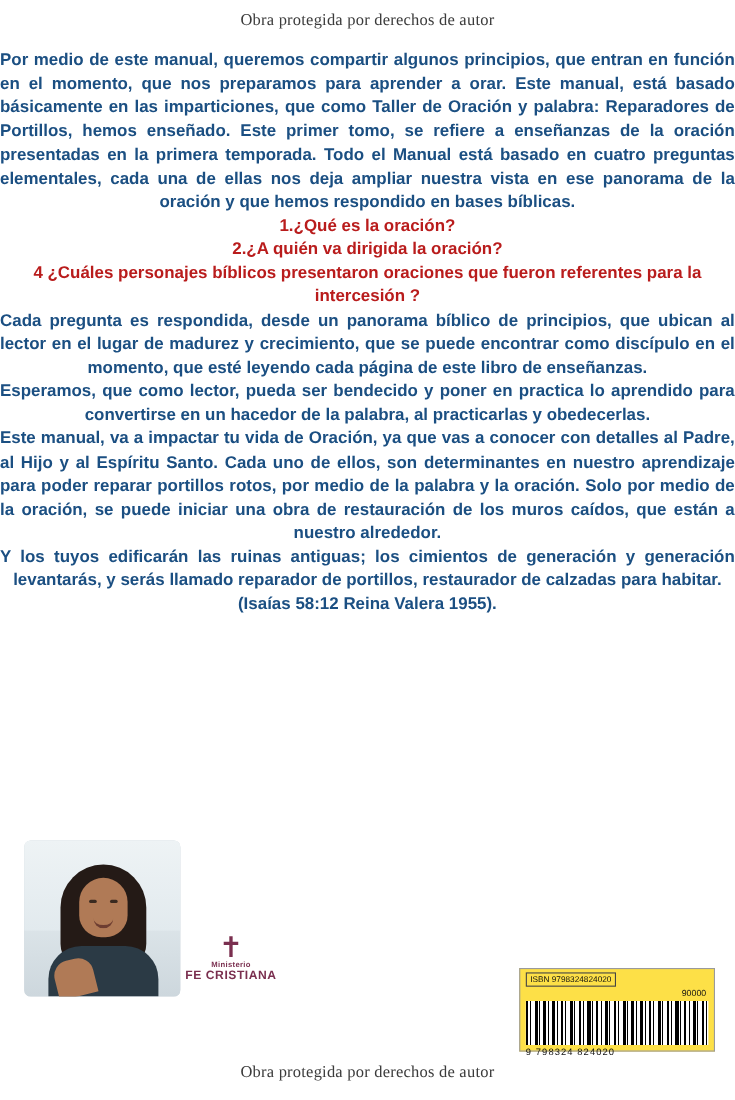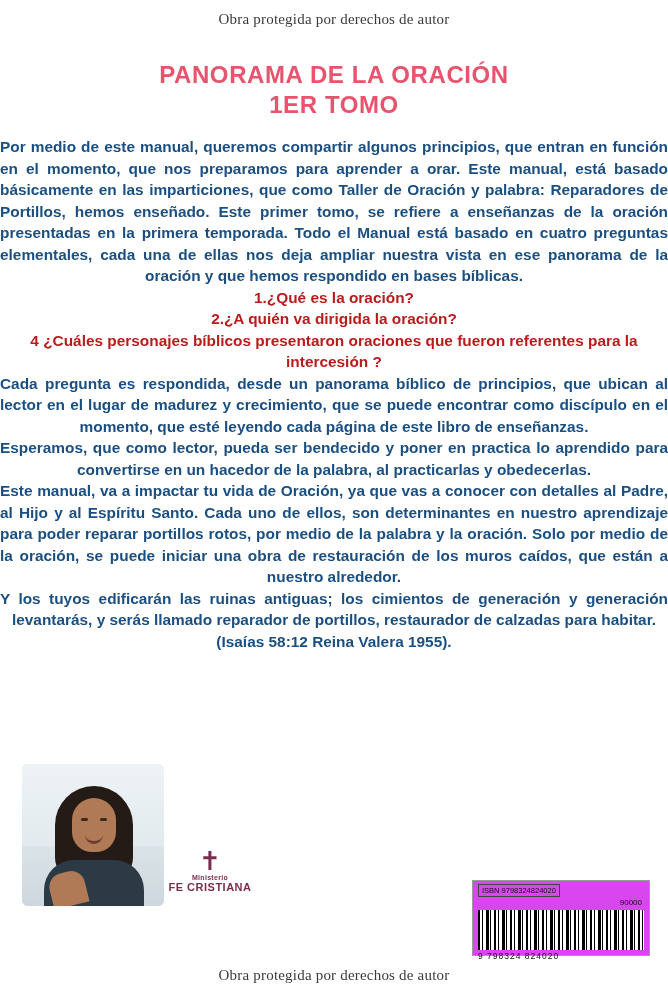--- a/index.html
+++ b/index.html
@@ -221,21 +221,21 @@
     font-weight: bold;
     color: #ffffff;
     text-align: center;
   }
   .barcode-box {
     position: absolute;
     right: 18px;
     top: 118px;
     width: 178px;
     height: 76px;
-    background: #d946ef;
+    background: #fde047;
     border: 1px solid #9a9a9a;
     box-sizing: border-box;
     padding: 3px 5px 2px 5px;
   }
   .isbn-row {
     display: flex;
     justify-content: space-between;
     align-items: flex-start;
   }
   .isbn-text {
@@ -272,24 +272,20 @@
     margin-top: 1px;
   }
 </style>
 </head>
 <body>
 
 <div class="page">
 
   <div class="copyright copyright-top">Obra protegida por derechos de autor</div>
 
-  <div class="title-block">
-    <div class="title-line1">PANORAMA DE LA ORACIÓN</div>
-    <div class="title-line2">1ER TOMO</div>
-  </div>
 
   <div class="body-wrap">
     <p class="para just">Por medio de este manual, queremos compartir algunos principios, que entran en función en el momento, que nos preparamos para aprender a orar. Este manual, está basado básicamente en las imparticiones, que como Taller de Oración y palabra: Reparadores de Portillos, hemos enseñado. Este primer tomo, se refiere a enseñanzas de la oración presentadas en la primera temporada. Todo el Manual está basado en cuatro preguntas elementales, cada una de ellas nos deja ampliar nuestra vista en ese panorama de la oración y que hemos respondido en bases bíblicas.</p>
     <div class="q-line">1.¿Qué es la oración?</div>
     <div class="q-line">2.¿A quién va dirigida la oración?</div>
     <div class="q-line">4 ¿Cuáles personajes bíblicos presentaron oraciones que fueron referentes para la intercesión ?</div>
     <p class="para just">Cada pregunta es respondida, desde un panorama bíblico de principios,  que ubican al lector en el lugar de madurez y crecimiento, que se puede encontrar como discípulo en el momento, que esté leyendo cada página de este libro de enseñanzas.</p>
     <p class="para just">Esperamos, que como lector, pueda ser bendecido y poner en practica lo aprendido para convertirse en un hacedor de la palabra, al practicarlas y obedecerlas.</p>
     <p class="para just gap">Este manual, va a impactar tu vida de Oración,  ya que vas a conocer con detalles al Padre, al Hijo y al Espíritu Santo. Cada uno de ellos, son determinantes en nuestro aprendizaje para poder  reparar portillos rotos, por medio de la palabra y la oración. Solo por medio  de la oración, se puede iniciar una obra de restauración de los muros caídos, que están a nuestro alrededor.</p>
     <p class="para just gap">Y los tuyos edificarán las ruinas antiguas; los cimientos de generación y generación levantarás, y serás llamado reparador de portillos, restaurador de calzadas para habitar.</p>

